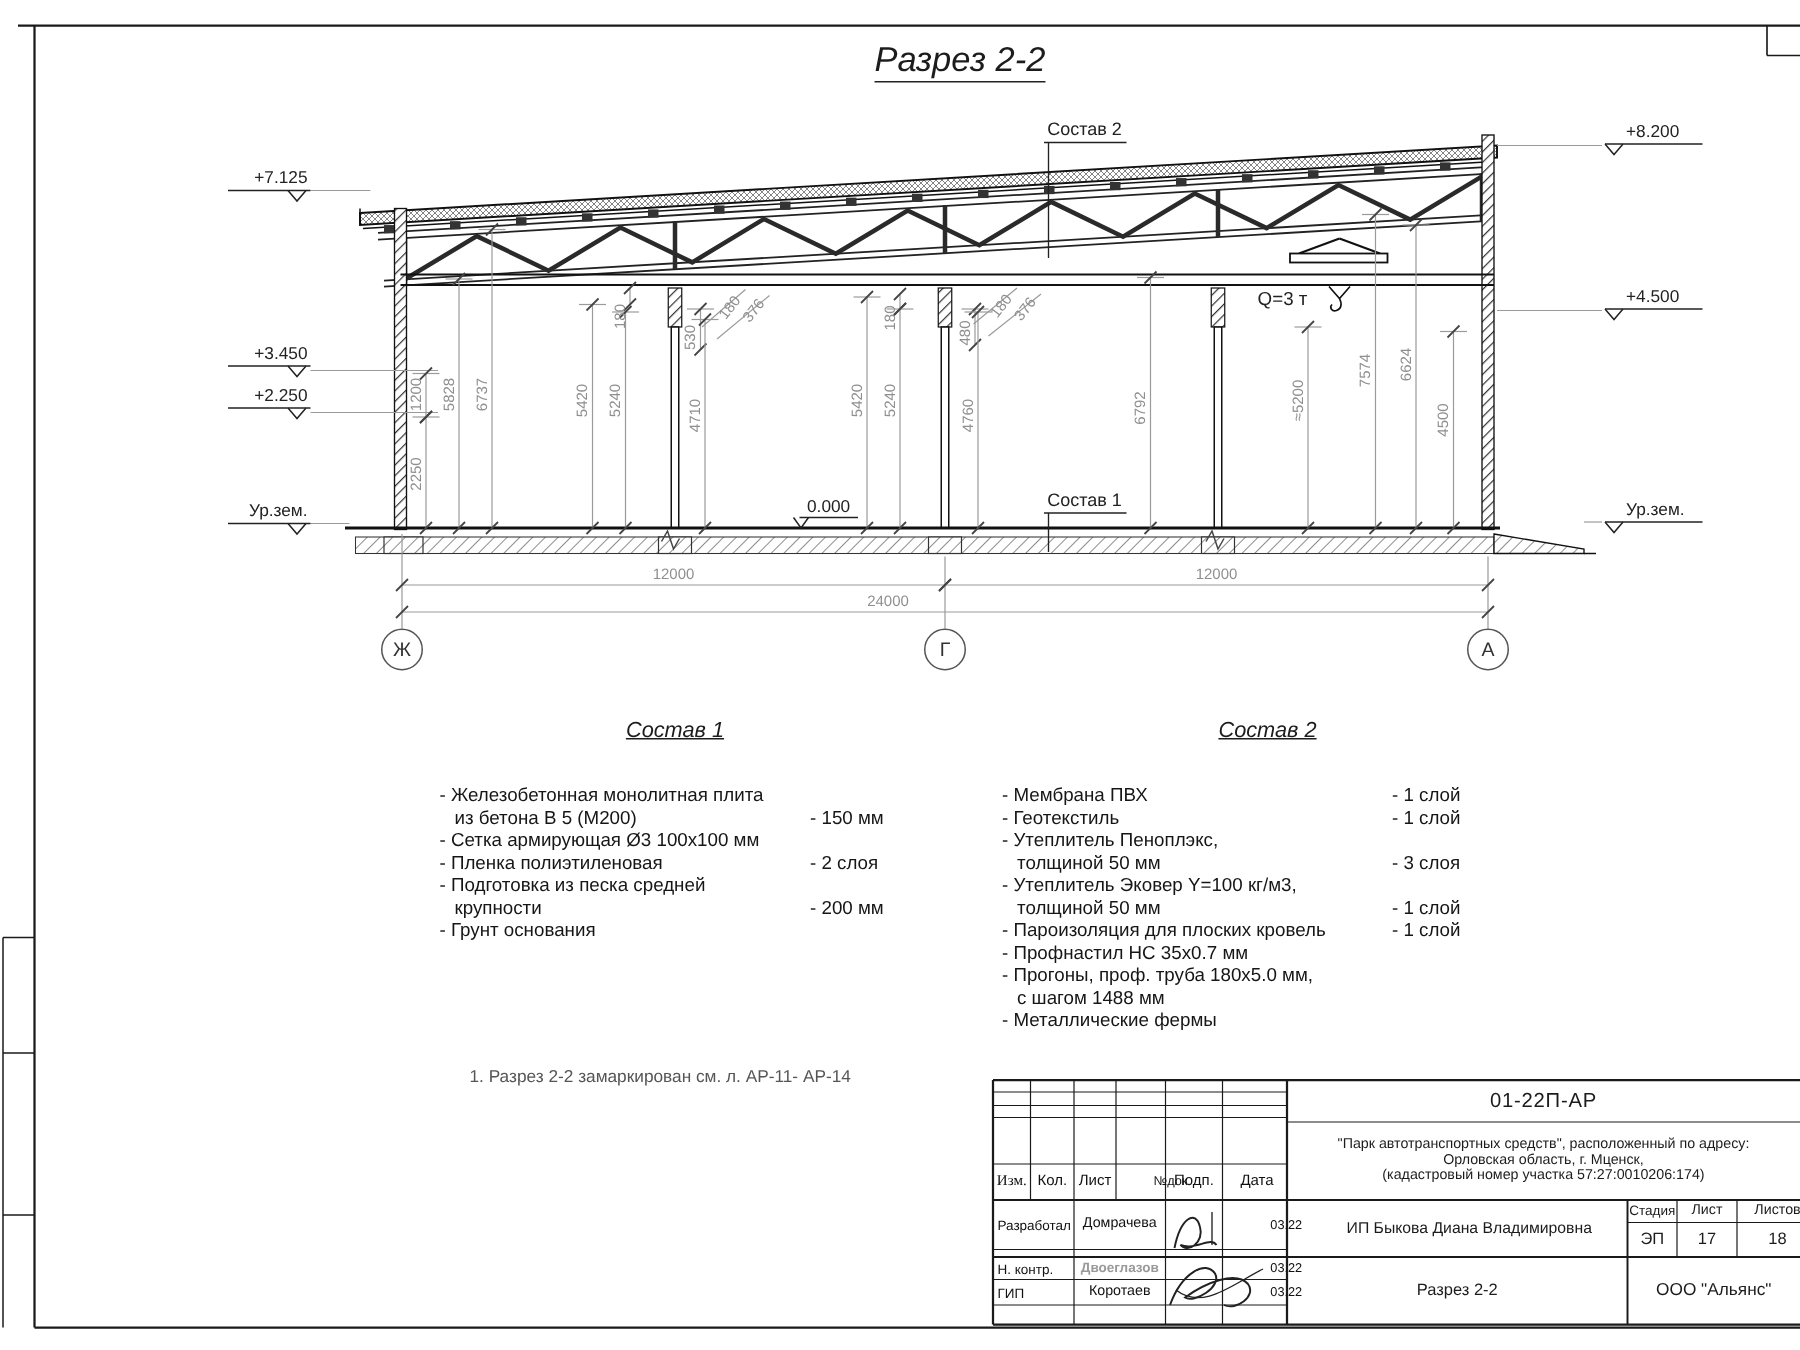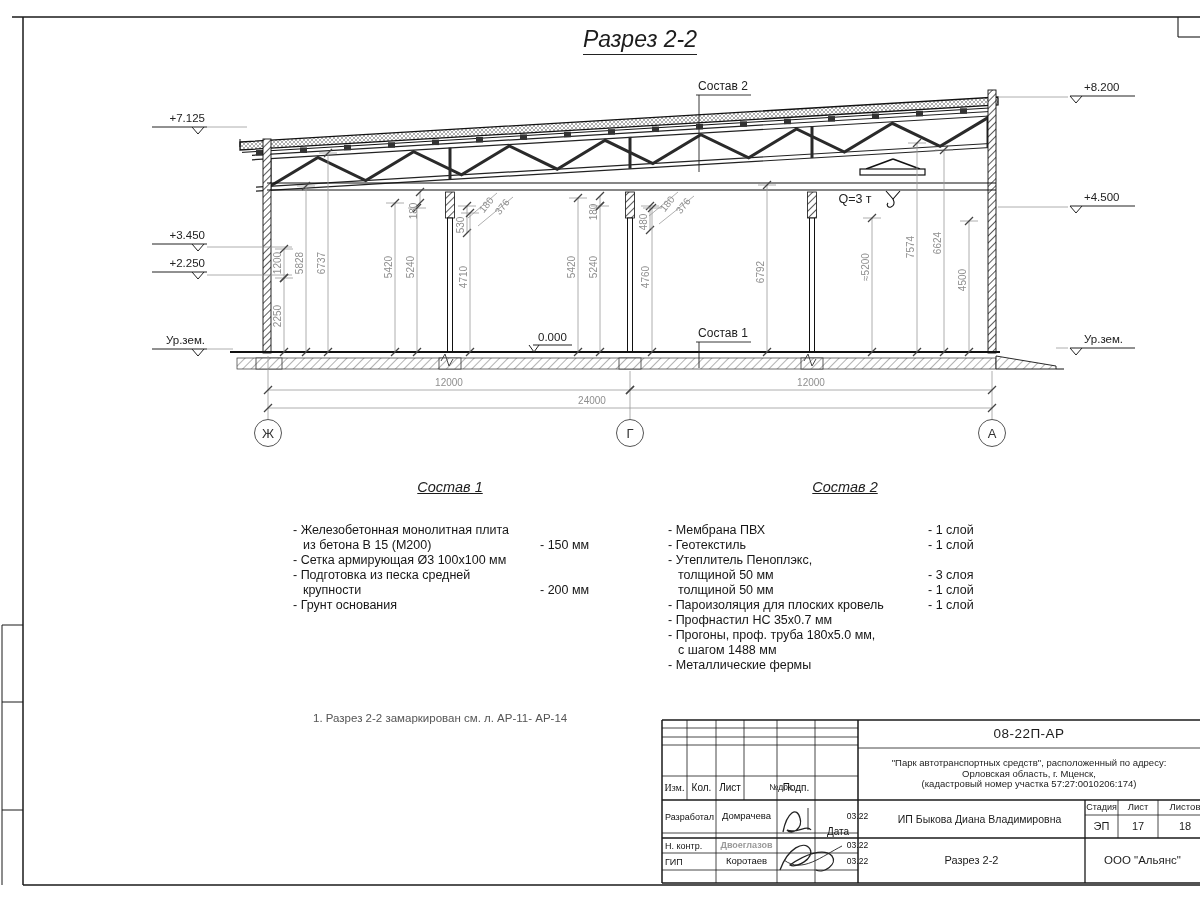--- a/index.html
+++ b/index.html
@@ -319,32 +319,34 @@
     </g>
   </svg>
 
   <div class="sheet-title"><span>Разрез 2-2</span></div>
 
   <div class="spec-h" style="left:395px;top:479px;"><span>Состав 1</span></div>
   <div class="spec-h" style="left:790px;top:479px;"><span>Состав 2</span></div>
 
   <div class="spec spec1" style="left:293px;top:523px;width:300px;">
     <div class="row"><span>- Железобетонная  монолитная плита</span><span class="v"></span></div>
-    <div class="row"><span class="ind">из бетона В 15 (М200)</span><span class="v">- 150 мм</span></div>
+    <div class="row"><span class="ind">из бетона В 5 (М200)</span><span class="v">- 150 мм</span></div>
     <div class="row"><span>- Сетка армирующая Ø3 100х100 мм</span><span class="v"></span></div>
+    <div class="row"><span>- Пленка полиэтиленовая</span><span class="v">-  2 слоя</span></div>
     <div class="row"><span>- Подготовка из песка средней</span><span class="v"></span></div>
     <div class="row"><span class="ind">крупности</span><span class="v">- 200 мм</span></div>
     <div class="row"><span>- Грунт основания</span><span class="v"></span></div>
   </div>
 
   <div class="spec spec2" style="left:668px;top:523px;width:320px;">
     <div class="row"><span>- Мембрана ПВХ</span><span class="v">- 1 слой</span></div>
     <div class="row"><span>- Геотекстиль</span><span class="v">- 1 слой</span></div>
     <div class="row"><span>- Утеплитель Пеноплэкс,</span><span class="v"></span></div>
     <div class="row"><span class="ind">толщиной 50 мм</span><span class="v">- 3 слоя</span></div>
+    <div class="row"><span>- Утеплитель Эковер Y=100 кг/м3,</span><span class="v"></span></div>
     <div class="row"><span class="ind">толщиной 50 мм</span><span class="v">- 1 слой</span></div>
     <div class="row"><span>- Пароизоляция для плоских кровель</span><span class="v">- 1 слой</span></div>
     <div class="row"><span>- Профнастил НС 35х0.7 мм</span><span class="v"></span></div>
     <div class="row"><span>- Прогоны, проф. труба 180х5.0 мм,</span><span class="v"></span></div>
     <div class="row"><span class="ind">с шагом 1488 мм</span><span class="v"></span></div>
     <div class="row"><span>- Металлические фермы</span><span class="v"></span></div>
   </div>
 
   <div class="note">1. Разрез 2-2 замаркирован см. л. АР-11- АР-14</div>
 
@@ -384,35 +386,35 @@
       <path d="M118,150 c8,-22 24,-30 30,-21 c5,9 -14,20 -20,16 c14,-10 34,-18 42,-9 c6,8 -8,18 -16,14"></path>
       <path d="M122,140 c18,14 38,-4 58,-14" stroke-width="0.9"></path>
     </g>
   </svg>
 
   <div class="tc tb" style="left:662px;top:776px;width:25px;height:24px;font-family:Liberation Serif, serif;">Изм.</div>
   <div class="tc tb" style="left:687px;top:776px;width:29px;height:24px;">Кол.</div>
   <div class="tc tb" style="left:716px;top:776px;width:28px;height:24px;">Лист</div>
   <div class="tc tb small" style="left:744px;top:776px;width:33px;height:24px;">№док.</div>
   <div class="tc tb" style="left:777px;top:776px;width:38px;height:24px;">Подп.</div>
-  <div class="tc tb" style="left:815px;top:820px;width:46px;height:24px;">Дата</div>
+  <div class="tc tb" style="left:815px;top:776px;width:46px;height:24px;">Дата</div>
 
   <div class="tl tb" style="left:665px;top:800px;width:50px;height:33px;font-size:9px;">Разработал</div>
   <div class="tc tb" style="left:716px;top:800px;width:61px;height:33px;font-size:9.5px;">Домрачева</div>
   <div class="tc tb small" style="left:815px;top:800px;width:43px;height:33px;">03.22</div>
 
   <div class="tl tb" style="left:665px;top:838px;width:50px;height:15px;font-size:9px;">Н. контр.</div>
   <div class="tc tb gray" style="left:716px;top:838px;width:61px;height:15px;font-size:9px;font-weight:bold;">Двоеглазов</div>
   <div class="tc tb small" style="left:815px;top:838px;width:43px;height:15px;">03.22</div>
 
   <div class="tl tb" style="left:665px;top:853px;width:50px;height:17px;font-size:9px;">ГИП</div>
   <div class="tc tb" style="left:716px;top:853px;width:61px;height:17px;font-size:9.5px;">Коротаев</div>
   <div class="tc tb small" style="left:815px;top:853px;width:43px;height:17px;">03.22</div>
 
-  <div class="tc" style="left:858px;top:720px;width:342px;height:28px;font-size:13.5px;letter-spacing:0.5px;">08-22П-АР</div>
+  <div class="tc" style="left:858px;top:720px;width:342px;height:28px;font-size:13.5px;letter-spacing:0.5px;">01-22П-АР</div>
   <div class="tc" style="left:860px;top:748px;width:338px;height:52px;font-size:9.5px;flex-direction:column;justify-content:center;">
     <div>"Парк автотранспортных средств",  расположенный по адресу:</div>
     <div>Орловская область, г. Мценск,</div>
     <div>(кадастровый номер участка 57:27:0010206:174)</div>
   </div>
   <div class="tc" style="left:866px;top:800px;width:227px;height:38px;font-size:10.5px;">ИП Быкова Диана Владимировна</div>
 
   <div class="tc" style="left:1085px;top:800px;width:33px;height:15px;font-size:9px;">Стадия</div>
   <div class="tc" style="left:1118px;top:800px;width:40px;height:15px;font-size:9.5px;">Лист</div>
   <div class="tc" style="left:1158px;top:800px;width:54px;height:15px;font-size:9.5px;">Листов</div>

